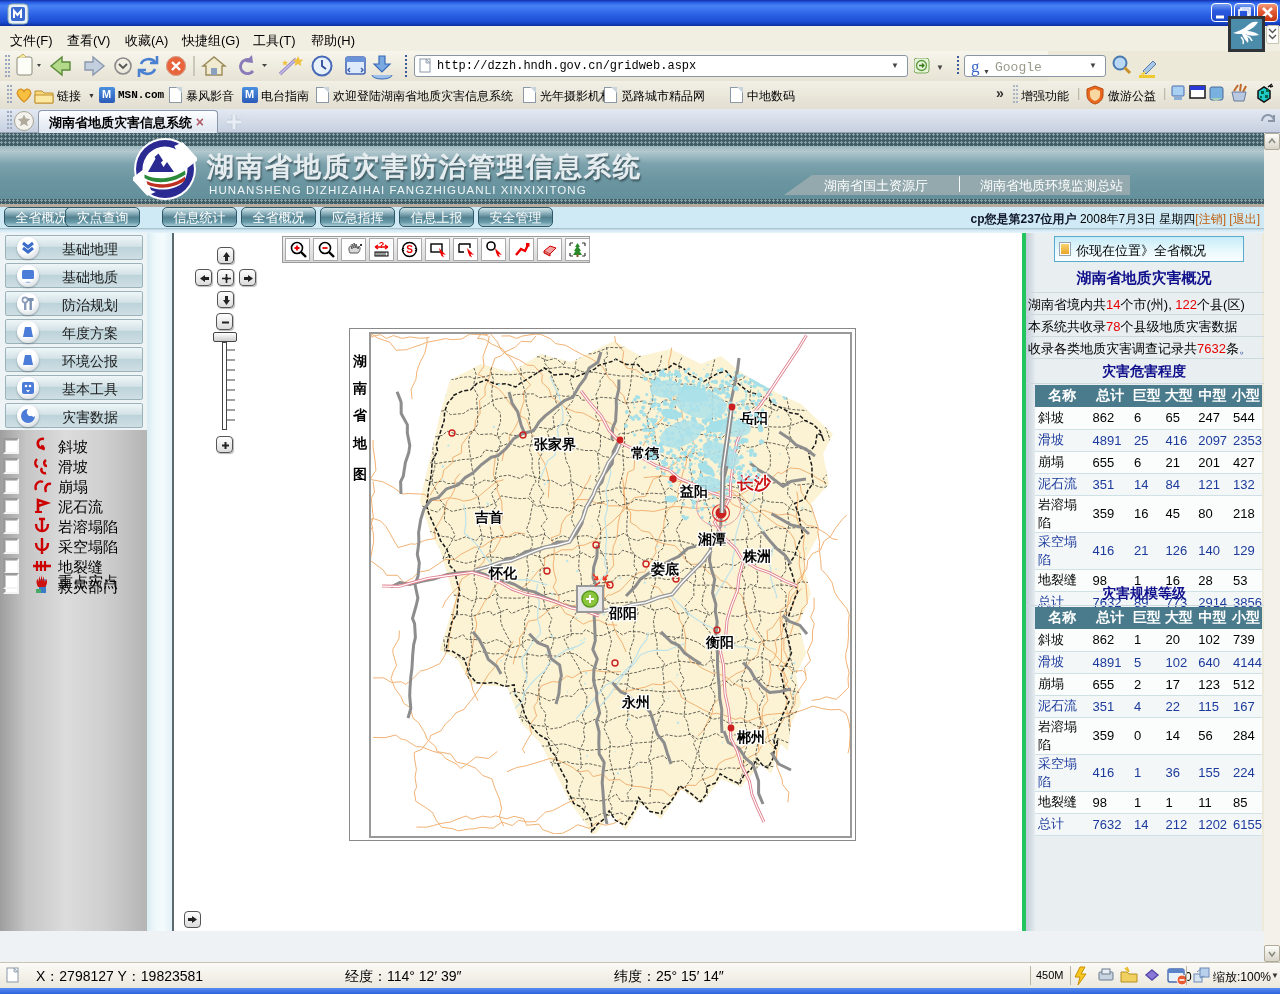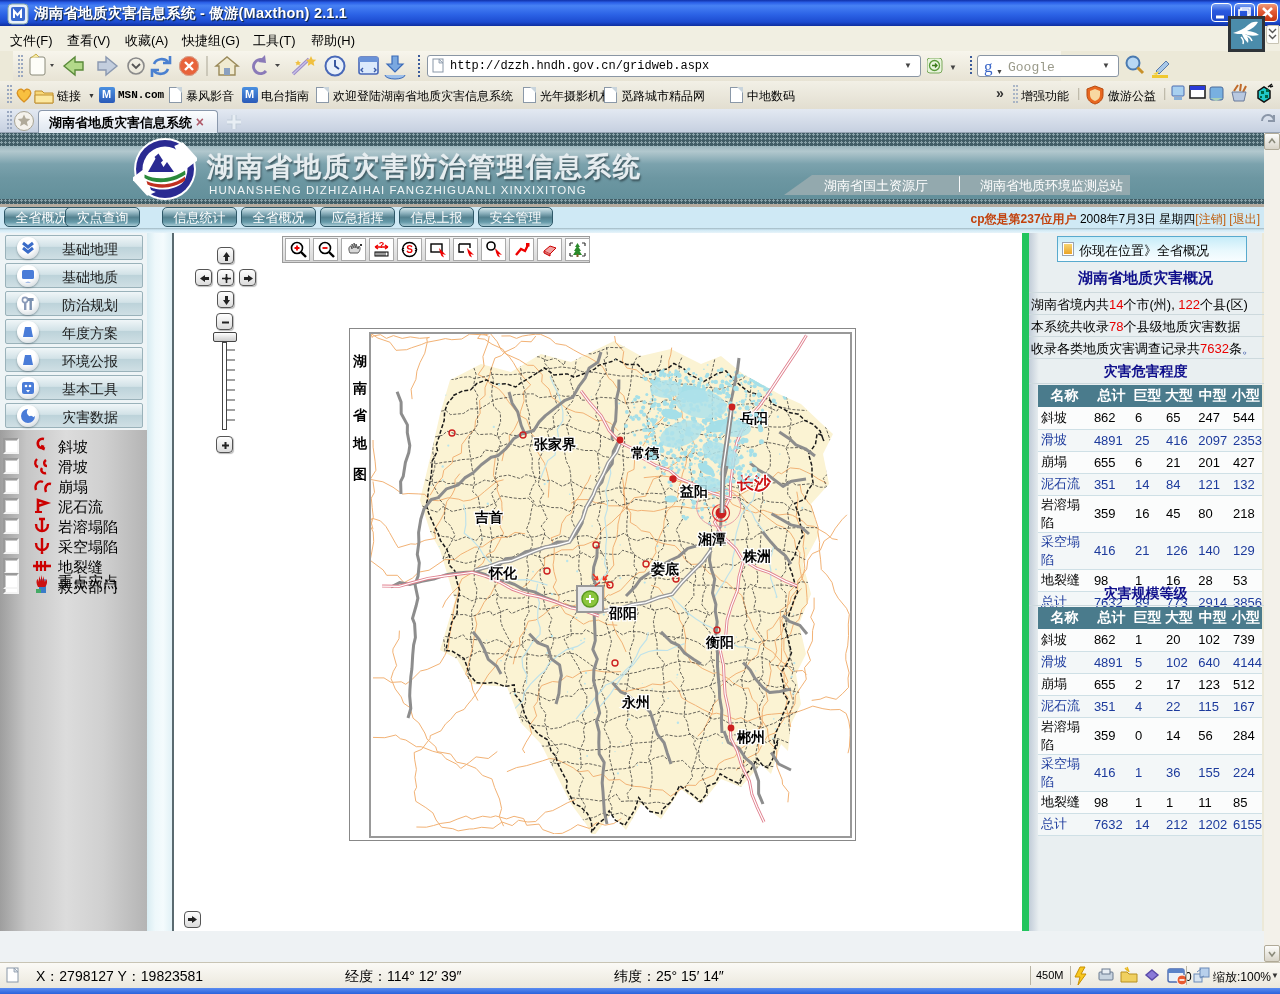--- a/index.html
+++ b/index.html
@@ -10,21 +10,21 @@
 #titletext{position:absolute;left:34px;top:4px;color:#fff;font-weight:bold;font-size:14.5px;letter-spacing:0.2px;text-shadow:1px 1px 1px #123;white-space:nowrap}
 .winbtn{position:absolute;top:3px;width:21px;height:19px;border-radius:4px;border:1px solid #fff;}
 #btnmin{left:1211px;background:linear-gradient(180deg,#7ba1f2,#2a5ae0 40%,#1c46c8)}
 #btnmax{left:1234px;background:linear-gradient(180deg,#7ba1f2,#2a5ae0 40%,#1c46c8)}
 #btncls{left:1257px;background:linear-gradient(180deg,#f09a78,#e25a35 45%,#c43510)}
 .winbtn svg{position:absolute;left:0;top:0}
 
 #menubar{position:absolute;left:0;top:26px;width:1280px;height:25px;background:#f1efe2;font-size:13px;color:#000000}
 #menubar span{position:absolute;top:6px}
 
-#toolbar{position:absolute;left:13px;top:51px;width:1048px;height:30px;background:linear-gradient(180deg,#f7f5ec,#e7e3d4)}
+#toolbar{position:absolute;left:0;top:51px;width:1048px;height:30px;background:linear-gradient(180deg,#f7f5ec,#e7e3d4)}
 
 #linksbar{position:absolute;left:0;top:81px;width:1280px;height:28px;background:linear-gradient(180deg,#f2f0e6,#e2ded0);font-size:13px}
 #addrbar{position:absolute;left:414px;top:4px;width:494px;height:22px;background:#fff;border:1px solid #8a96a4;border-radius:3px}
 #gobtn{position:absolute;left:914px;top:7px;width:16px;height:16px}
 #googlebox{position:absolute;left:964px;top:4px;width:142px;height:22px;background:#fff;border:1px solid #8a96a4;border-radius:3px}
 .lnk{position:absolute;top:7px;color:#000;font-size:12px}
 .micon{position:absolute;left:0;top:6px;width:16px;height:16px;background:linear-gradient(180deg,#4a90e0,#2a5ab8);border-radius:2px}
 .micon::after{content:"M";position:absolute;left:3px;top:1px;color:#fff;font-size:11px;font-weight:bold}
 .pgico{position:absolute;top:6px;width:13px;height:16px;background:#fff;border:1px solid #8a98a8}
 .pgico::after{content:"";position:absolute;right:-1px;top:-1px;border:3px solid #c8d4dc;border-left-color:transparent;border-bottom-color:transparent}
@@ -55,21 +55,21 @@
 .accbtn .cir{position:absolute;left:11px;top:1px;width:22px;height:22px;border-radius:50%;background:radial-gradient(circle at 40% 30%,#ffffff 45%,#d8dee2 80%,#b8c2c8);box-shadow:0 1px 2px rgba(60,80,90,.5)}
 .accbtn .lbl{position:absolute;left:56px;top:5px;font-size:14px;color:#1a1a1a}
 .ckrow{position:absolute;left:0;width:147px;height:20px}
 .ckbox{position:absolute;left:3px;top:2px;width:16px;height:16px;background:#fff;border:2px solid;border-color:#9a9a9a #f4f4f4 #f4f4f4 #9a9a9a;box-shadow:inset 1px 1px 0 #c8c8c8}
 .cklbl{position:absolute;left:58px;top:2px;font-size:15px;color:#000}
 .ckic{position:absolute;left:30px;top:0px;width:24px;height:20px}
 #midstrip{position:absolute;left:147px;top:233px;width:27px;height:698px;background:linear-gradient(90deg,#d8ecf2,#eef8fb 30%,#f4fbfd 60%,#dceef4)}
 #splitline{position:absolute;left:172px;top:233px;width:4px;height:698px;background:#fff;border-left:2px solid #5a6a70}
 #maparea{position:absolute;left:176px;top:233px;width:846px;height:698px;background:#fff}
 #hwhite{position:absolute;left:0px;top:931px;width:1264px;height:31px;background:#eef2f4}
-#rightpanel{position:absolute;left:1022px;top:233px;width:240px;height:698px;background:#e9eff1;border-left:7px solid #22c55e}
+#rightpanel{position:absolute;left:1022px;top:233px;width:240px;height:698px;background:#e9eff1;border-left:4px solid #22c55e}
 
 #locbox{position:absolute;left:28px;top:3px;width:190px;height:26px;border:1px solid #58aace;background:linear-gradient(180deg,#c6ecf8 0%,#e8f8fd 55%,#f8fdff 100%);font-size:13px;color:#000}
 .rptitle{position:absolute;width:100%;text-align:center;font-weight:bold;font-size:15px;color:#10108c}
 .rpline{position:absolute;left:2px;width:236px;font-size:13px;color:#000;white-space:nowrap}
 .sep{position:absolute;left:0;width:240px;height:1px;background:#cdd9dd}
 table.dt{position:absolute;left:9px;border-collapse:collapse;font-size:13px}
 table.dt th{background:#4a7b8c;color:#fff;font-weight:bold;font-size:14px;height:22px;text-align:center}
 table.dt td{height:22px;border-bottom:1px solid #cfe0e6;padding:0 0 0 3px}
 tr.odd td{background:#fbfcfc;color:#000}
 tr.even td{background:#f3f7f8;color:#1c3a9c}
@@ -86,21 +86,20 @@
 .mtb{position:absolute;top:1px;width:25px;height:23px;background:#fff;border:1px solid #aaa}
 .panb{position:absolute;width:17px;height:17px;background:linear-gradient(180deg,#fefefe,#dcdcdc);border:1px solid #555;border-radius:4px;box-shadow:1px 1px 1px #bbb;text-align:center}
 .panb svg{position:absolute;left:2px;top:2px}
 #mapframe{position:absolute;left:349px;top:328px;width:507px;height:513px;border:1px solid #888;background:#fff}
 #mapinner{position:absolute;left:19px;top:3px;width:483px;height:506px;border:2px solid #999}
 .vtx{position:absolute;left:3px;width:15px;font-size:14px;font-weight:bold;color:#000;text-shadow:0 0 2px #fff,0 0 2px #fff}
 #hbtn{position:absolute;left:184px;top:911px;width:17px;height:17px;background:linear-gradient(180deg,#fefefe,#dcdcdc);border:1px solid #555;border-radius:4px}
 </style></head>
 <body>
 <div id="titlebar">
- <div id="titletext">湖南省地质灾害信息系统 - 傲游(Maxthon) 2.1.1</div>
  <div class="winbtn" id="btnmin">
       <svg width="19" height="17">
         <path d="M4 13 h8" stroke="#fff" stroke-width="3"></path>
       </svg>
     </div>
  <div class="winbtn" id="btnmax">
       <svg width="19" height="17">
         <rect x="4" y="6" width="9" height="7" fill="none" stroke="#fff" stroke-width="1.6"></rect>
         <path d="M6 6 v-2 h9 v7 h-2" fill="none" stroke="#fff" stroke-width="1.6"></path>
       </svg>
@@ -306,21 +305,21 @@
   </div>
 <div id="navrow"></div>
 <div id="bluestrip2"></div>
 <div class="navbtn" style="left:4px">全省概况</div>
 <div class="navbtn" style="left:65px">灾点查询</div>
 <div class="navbtn" style="left:162px">信息统计</div>
 <div class="navbtn" style="left:241px">全省概况</div>
 <div class="navbtn" style="left:320px">应急指挥</div>
 <div class="navbtn" style="left:399px">信息上报</div>
 <div class="navbtn" style="left:478px">安全管理</div>
-<div id="userinfo"><b style="color:#c2410c">cp您是第237位用户</b> 2008年7月3日 星期四<span style="color:#c06010">[注销]</span> <span style="color:#c06010">[退出]</span></div>
+<div id="userinfo"><b style="color:#0f172a">cp您是第237位用户</b> 2008年7月3日 星期四<span style="color:#c06010">[注销]</span> <span style="color:#c06010">[退出]</span></div>
 <div id="sidebar"></div>
 <div id="graypane"></div>
 
 <div class="accbtn" style="top:235px">
     <div class="cir"><svg width="22" height="22">
         <path d="M6 6 L11 10 L16 6 M6 11 L11 15 L16 11" stroke="#3a6cc8" stroke-width="3" fill="none"></path>
       </svg></div>
     <div class="lbl">基础地理</div>
   </div>
 <div class="accbtn" style="top:263px">

